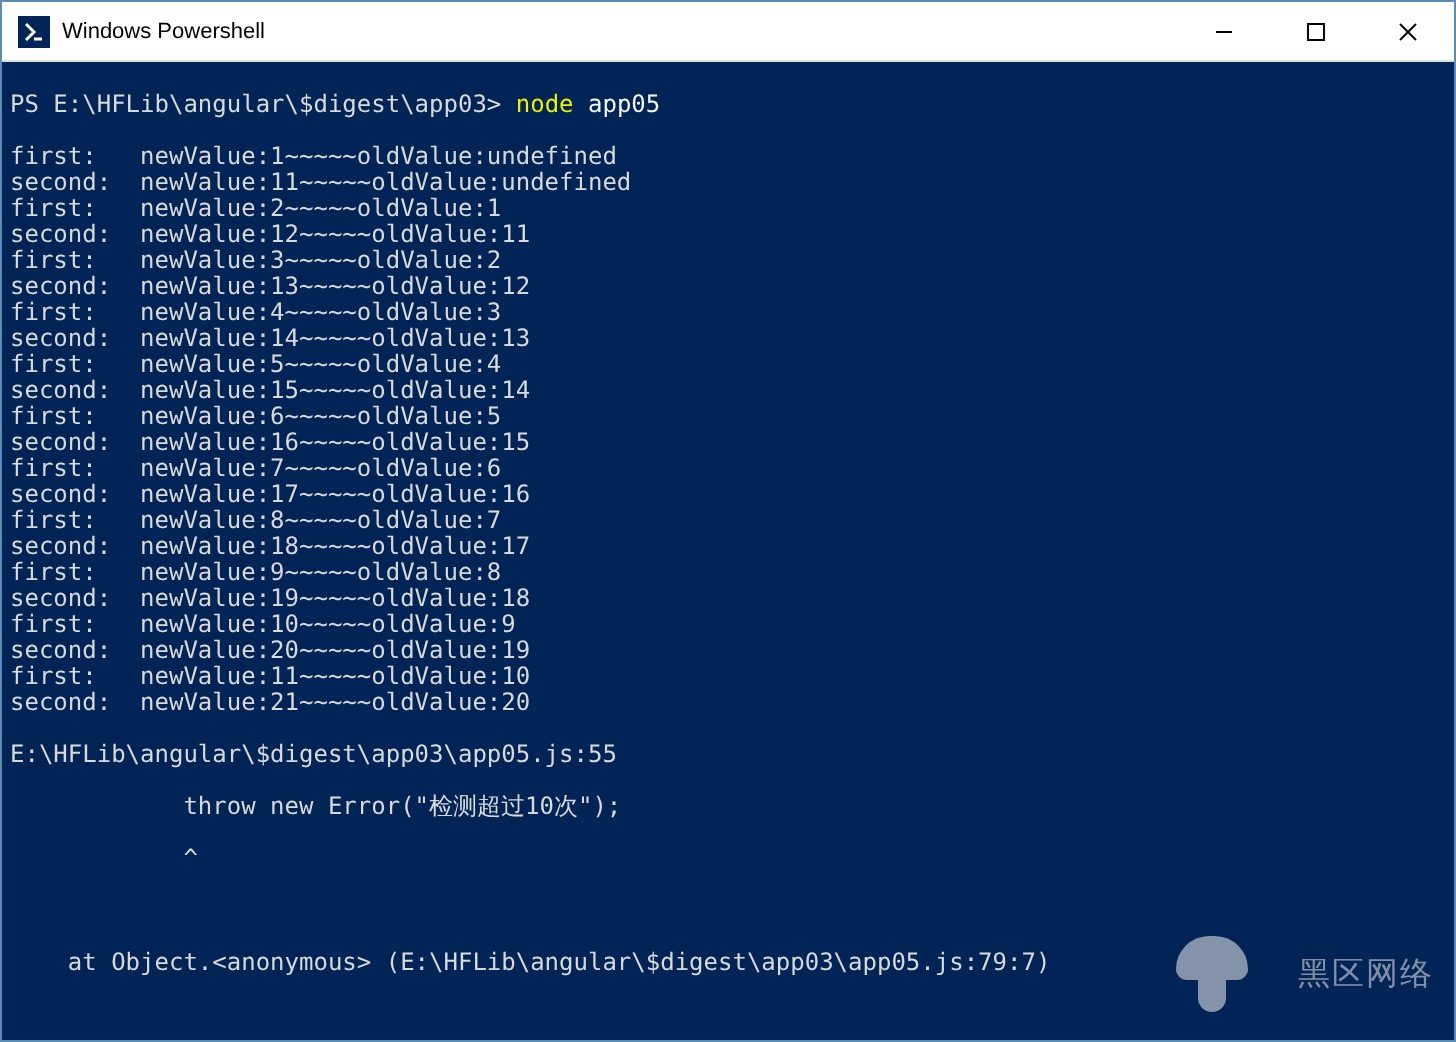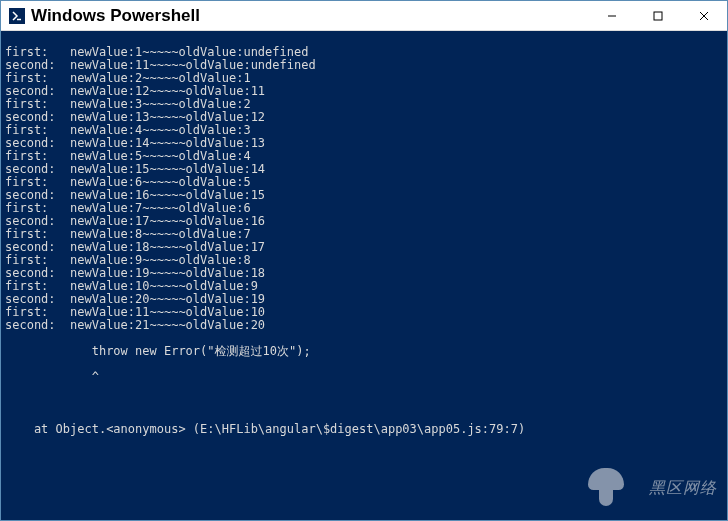--- a/index.html
+++ b/index.html
@@ -1,28 +1,28 @@
 <!DOCTYPE html>
 <html><head>
 <meta charset="utf-8">
 <style>
 * { margin: 0; padding: 0; box-sizing: border-box; }
 body { font-family: "Segoe UI", sans-serif; background: #fff; width: 728px; height: 521px; overflow: hidden; border: 1px solid #5a8cb5; }
 .titlebar { height: 30px; background: #fff; display: flex; align-items: center; border-bottom: 1px solid #ddd; }
 .titlebar-icon { width: 16px; height: 16px; margin: 0 6px 0 8px; background: #012456; display: inline-flex; align-items: center; justify-content: center; }
 .titlebar-icon svg { width: 10px; height: 10px; }
-.titlebar-title { font-size: 17px; color: #000; flex: 1; font-weight: bold; }
+.titlebar-title { font-size: 11px; color: #000; flex: 1; }
 .win-btns { display: flex; height: 100%; }
 .win-btn { width: 46px; display: flex; align-items: center; justify-content: center; font-size: 10px; color: #000; font-family: "Segoe UI", sans-serif; }
 .win-btn.close { font-size: 14px; }
 .terminal { background: #012456; height: calc(100% - 30px); padding: 2px 4px; font-family: "NSimSun", "SimSun", "Consolas", monospace; font-size: 12px; line-height: 13px; color: #d9d9d9; white-space: pre; position: relative; overflow: hidden; }
 .prompt { color: #d9d9d9; }
 .cmd-yellow { color: #eeee00; }
 .cmd-white { color: #f5f5f5; }
-.watermark { position: absolute; right: 10px; bottom: 10px; opacity: 0.55; display: flex; align-items: center; gap: 8px; color: #e8e8e8; font-family: "Microsoft YaHei", sans-serif; font-style: italic; }
+.watermark { position: absolute; right: 10px; bottom: 10px; opacity: 0.55; display: flex; align-items: center; gap: 8px; color: #e8e8e8; font-family: "Microsoft YaHei", sans-serif; }
 .mushroom { width: 44px; height: 44px; position: relative; }
 .mushroom .cap { position: absolute; top: 2px; left: 4px; width: 36px; height: 22px; background: #efefef; border-radius: 18px 18px 6px 6px; }
 .mushroom .stem { position: absolute; top: 20px; left: 15px; width: 14px; height: 20px; background: #efefef; border-radius: 4px 4px 7px 7px; }
 .wm-text { font-size: 16px; letter-spacing: 1px; }
 </style>
 </head>
 <body>
 
 <div class="titlebar">
   <span class="titlebar-icon">
@@ -46,21 +46,23 @@
     <div class="win-btn close">
         <svg width="10" height="10">
           <line x1="1" y1="1" x2="9" y2="9" stroke="#000" stroke-width="1"></line>
           <line x1="9" y1="1" x2="1" y2="9" stroke="#000" stroke-width="1"></line>
         </svg>
       </div>
   </div>
 </div>
 
 <div class="terminal">
+<div><span class="prompt">PS E:\HFLib\angular\$digest\app03&gt; </span><span class="cmd-yellow">node</span><span class="cmd-white"> app05</span></div>
 <div id="out-lines"><div>first:   newValue:1~~~~~oldValue:undefined</div><div>second:  newValue:11~~~~~oldValue:undefined</div><div>first:   newValue:2~~~~~oldValue:1</div><div>second:  newValue:12~~~~~oldValue:11</div><div>first:   newValue:3~~~~~oldValue:2</div><div>second:  newValue:13~~~~~oldValue:12</div><div>first:   newValue:4~~~~~oldValue:3</div><div>second:  newValue:14~~~~~oldValue:13</div><div>first:   newValue:5~~~~~oldValue:4</div><div>second:  newValue:15~~~~~oldValue:14</div><div>first:   newValue:6~~~~~oldValue:5</div><div>second:  newValue:16~~~~~oldValue:15</div><div>first:   newValue:7~~~~~oldValue:6</div><div>second:  newValue:17~~~~~oldValue:16</div><div>first:   newValue:8~~~~~oldValue:7</div><div>second:  newValue:18~~~~~oldValue:17</div><div>first:   newValue:9~~~~~oldValue:8</div><div>second:  newValue:19~~~~~oldValue:18</div><div>first:   newValue:10~~~~~oldValue:9</div><div>second:  newValue:20~~~~~oldValue:19</div><div>first:   newValue:11~~~~~oldValue:10</div><div>second:  newValue:21~~~~~oldValue:20</div></div>
+<div>E:\HFLib\angular\$digest\app03\app05.js:55</div>
 <div>            throw new Error("检测超过10次");</div>
 <div>            ^</div>
 <div>&nbsp;</div>
 <div id="stack-lines"><div>    at Object.&lt;anonymous&gt; (E:\HFLib\angular\$digest\app03\app05.js:79:7)</div></div>
 
 
 
 <div class="watermark">
   <div class="mushroom"><div class="cap"></div><div class="stem"></div></div>
   <div>

